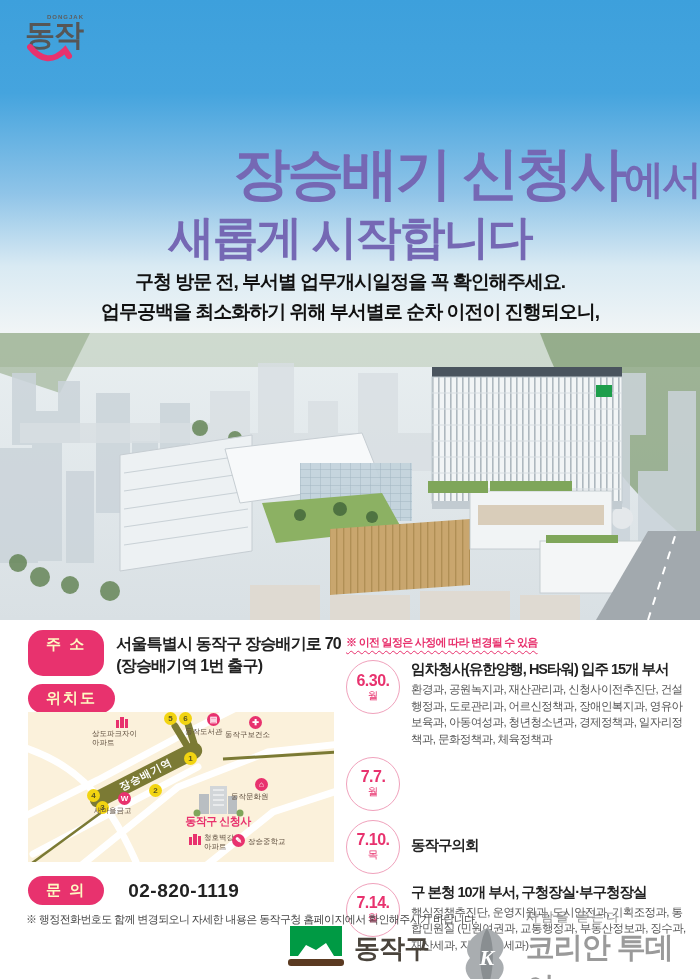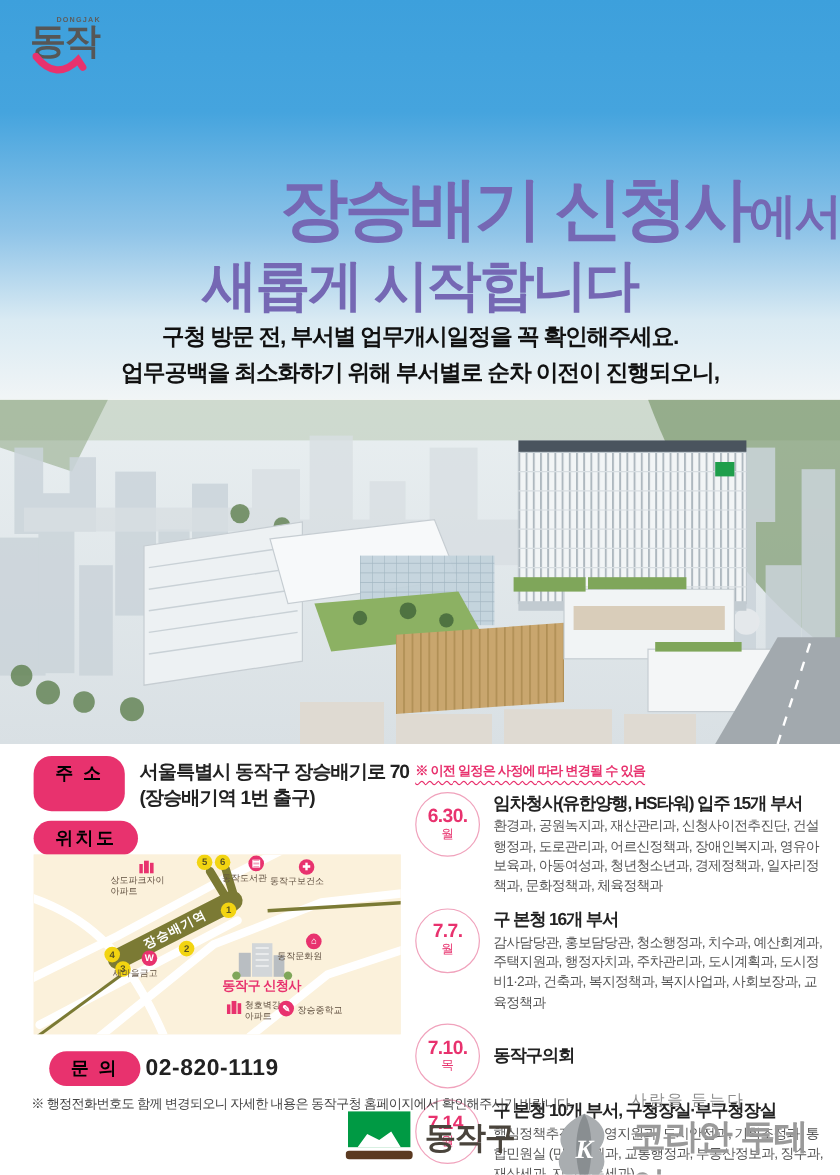--- a/index.html
+++ b/index.html
@@ -23,27 +23,27 @@
   .title3 { position:absolute; top:207px; width:100%; text-align:center; color:#7568B4;
     font-weight:bold; font-size:46px; letter-spacing:-2px; }
   .subtitle { position:absolute; top:267px; width:100%; text-align:center; color:#111;
     font-weight:bold; font-size:19px; letter-spacing:-1px; line-height:1.6; }
 
   
   .render { position:absolute; top:333px; left:0; width:700px; height:287px; overflow:hidden; }
 
   
   .content { position:absolute; top:620px; left:0; width:700px; height:359px; background:#fff; }
-  .badge { display:inline-block; background:#E8326E; color:#000000; font-weight:bold;
+  .badge { display:inline-block; background:#E8326E; color:#fef9c3; font-weight:bold;
     font-size:15px; letter-spacing:2px; border-radius:15px; padding:5px 18px; text-align:center; }
   .left-col { position:absolute; left:28px; top:0; width:310px; }
   .addr-row { position:absolute; left:0; top:10px; display:flex; gap:12px; width:340px; }
   .addr-text { font-size:16px; font-weight:bold; color:#222; letter-spacing:-0.8px; line-height:1.35; padding-top:3px; }
   .loc-badge { position:absolute; left:0; top:64px; }
-  .contact-row { position:absolute; left:13px; top:256px; display:flex; gap:4px; align-items:center; }
+  .contact-row { position:absolute; left:0; top:256px; display:flex; gap:24px; align-items:center; }
   .phone { font-size:19px; font-weight:bold; color:#222; letter-spacing:0.5px; }
 
   
   .map { position:absolute; left:0; top:92px; width:306px; height:150px; background:#FBF1DB; overflow:hidden; }
   .map-label { position:absolute; font-size:7.5px; color:#5F4F3F; line-height:1.25; white-space:pre-line; text-align:left; }
   .map-icon-circle { position:absolute; width:13px; height:13px; border-radius:50%; background:#E8326E;
     color:#fff; font-size:8px; font-weight:bold; display:flex; align-items:center; justify-content:center; }
   .exit { position:absolute; width:13px; height:13px; border-radius:50%; background:#F2D411;
     color:#5A5420; font-size:8px; font-weight:bold; display:flex; align-items:center; justify-content:center; }
   .station-label { position:absolute; left:76px; top:56px; width:84px; text-align:center;
@@ -326,24 +326,20 @@
           <div class="sched-title">임차청사(유한양행, HS타워) 입주 15개 부서</div>
           <div class="sched-depts">환경과, 공원녹지과, 재산관리과, 신청사이전추진단, 건설행정과, 도로관리과, 어르신정책과, 장애인복지과, 영유아보육과, 아동여성과, 청년청소년과, 경제정책과, 일자리정책과, 문화정책과, 체육정책과</div>
         </div>
       </div>
 
       <div class="sched-item">
         <div class="date-circle">
           <span class="date">7.7.</span>
           <span class="day">월</span>
         </div>
-        <div>
-          <div class="sched-title">구 본청 16개 부서</div>
-          <div class="sched-depts">감사담당관, 홍보담당관, 청소행정과, 치수과, 예산회계과, 주택지원과, 행정자치과, 주차관리과, 도시계획과, 도시정비1·2과, 건축과, 복지정책과, 복지사업과, 사회보장과, 교육정책과</div>
-        </div>
       </div>
 
       <div class="sched-item center">
         <div class="date-circle">
           <span class="date">7.10.</span>
           <span class="day">목</span>
         </div>
         <div>
           <div class="sched-title">동작구의회</div>
         </div>

